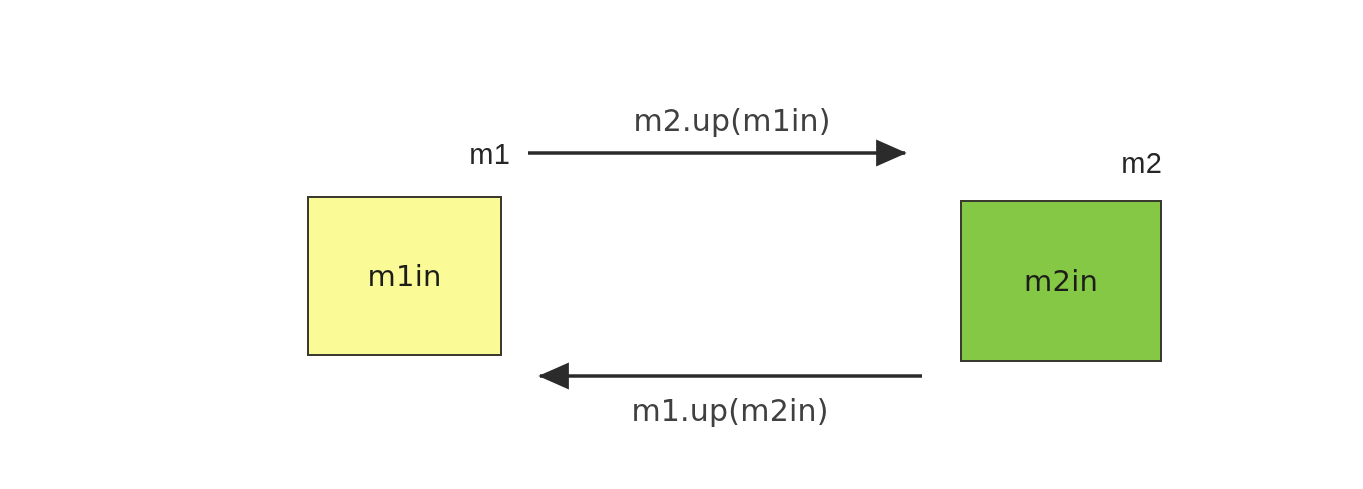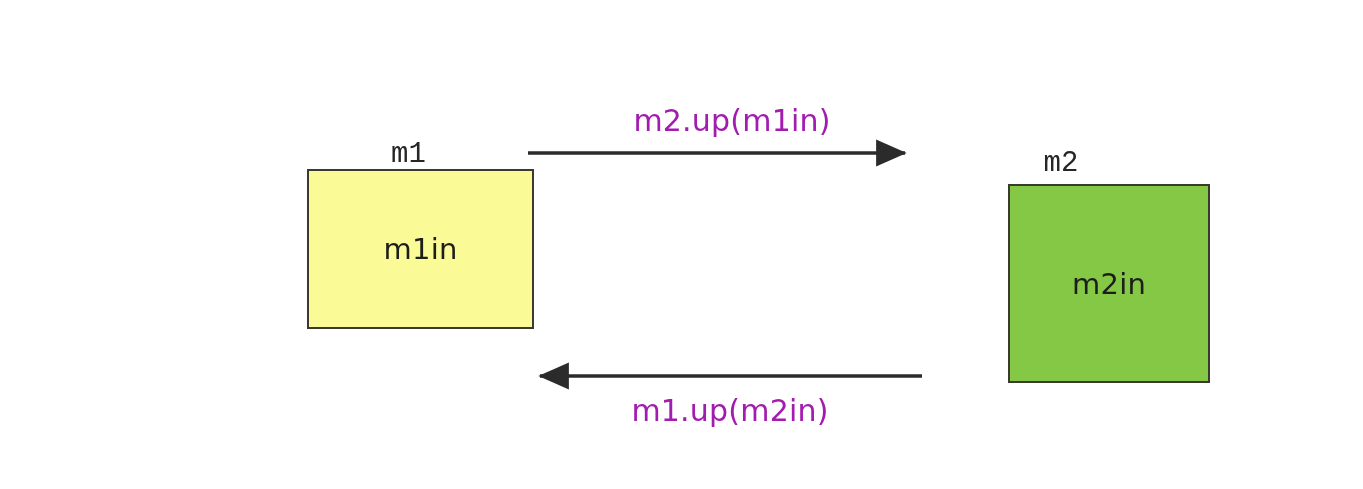--- a/index.html
+++ b/index.html
@@ -15,24 +15,24 @@
     width: 1363px;
     height: 489px;
     background: #ffffff;
     overflow: hidden;
   }
   .node-group {
     position: absolute;
   }
   .node-caption {
     position: absolute;
-    font-family: Liberation Mono, monospace;
+    font-family: Liberation Sans, sans-serif;
     font-size: 29px;
     color: #262626;
-    text-align: center;
+    text-align: right;
     white-space: nowrap;
     letter-spacing: 0.2px;
   }
   .node-box {
     position: absolute;
     box-sizing: border-box;
     border: 2px solid #3a3a2e;
     display: flex;
     align-items: center;
     justify-content: center;
@@ -41,21 +41,21 @@
     font-family: "DejaVu Sans", sans-serif;
     font-size: 29px;
     color: #1d1d1a;
     letter-spacing: 0.2px;
     white-space: nowrap;
   }
   .edge-label {
     position: absolute;
     font-family: "DejaVu Sans", sans-serif;
     font-size: 30px;
-    color: #a21caf;
+    color: #404040;
     white-space: nowrap;
     text-align: center;
     letter-spacing: 0.2px;
   }
   .edge-svg {
     position: absolute;
     left: 0;
     top: 0;
     width: 1363px;
     height: 489px;
@@ -75,28 +75,28 @@
       <marker id="arrowhead-left" markerWidth="9" markerHeight="8" refX="8.5" refY="4" orient="auto" markerUnits="strokeWidth">
         <path d="M0,0 L9,4 L0,8 z" fill="#2b2b2b"></path>
       </marker>
     </defs>
     <line x1="528" y1="153" x2="905" y2="153" stroke="#2b2b2b" stroke-width="3.4" marker-end="url(#arrowhead-right)"></line>
     <line x1="922" y1="376" x2="540" y2="376" stroke="#2b2b2b" stroke-width="3.4" marker-end="url(#arrowhead-left)"></line>
   </svg>
 
   <div class="node-group">
     <div class="node-caption" style="left:307px; top:138px; width:203px;">m1</div>
-    <div class="node-box" style="left:307px; top:169px; width:227px; height:160px; background:#fafa96;">
+    <div class="node-box" style="left:307px; top:196px; width:195px; height:160px; background:#fafa96;">
       <span class="node-box-label">m1in</span>
     </div>
   </div>
 
   <div class="node-group">
     <div class="node-caption" style="left:960px; top:137px; width:202px;margin-top:10px;">m2</div>
-    <div class="node-box" style="left:960px; top:184px; width:202px; height:199px; background:#84c846;margin-left:48px;">
+    <div class="node-box" style="left:960px; top:200px; width:202px; height:162px; background:#84c846;">
       <span class="node-box-label">m2in</span>
     </div>
   </div>
 
   <div class="edge-label" style="left:532px; top:103px; width:400px;">m2.up(m1in)</div>
 
   <div class="edge-label" style="left:530px; top:393px; width:400px;">m1.up(m2in)</div>
 
 </div>
 

